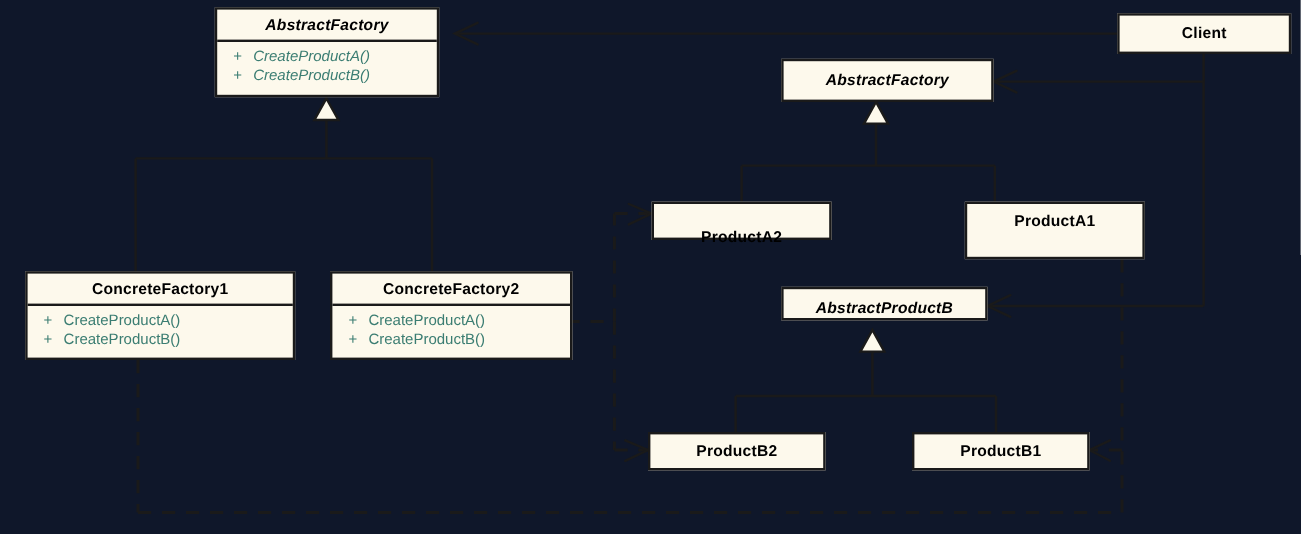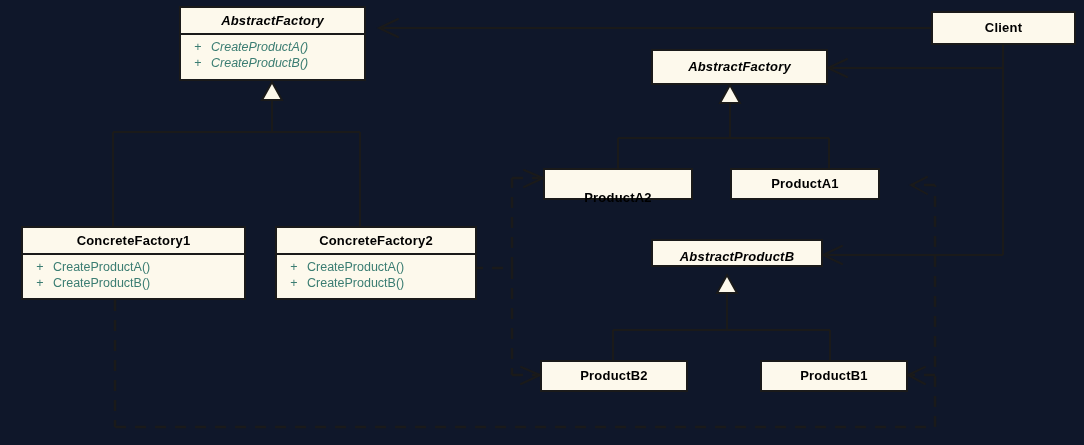--- a/index.html
+++ b/index.html
@@ -166,21 +166,21 @@
   </div>
 
   <div class="uml-class" style="left:651px; top:239px; width:172px; height:28px;">
     <div class="uml-name abstract" style="padding-top:8px;">AbstractProductB</div>
   </div>
 
   <div class="uml-class" style="left:543px; top:168px; width:150px; height:32px;">
     <div class="uml-name" style="padding-top:20px;">ProductA2</div>
   </div>
 
-  <div class="uml-class" style="left:730px; top:168px; width:150px; height:32px;">
+  <div class="uml-class" style="left:804px; top:168px; width:150px; height:48px;">
     <div class="uml-name" style="padding-top:6px;">ProductA1</div>
   </div>
 
   <div class="uml-class" style="left:540px; top:360px; width:148px; height:32px;">
     <div class="uml-name" style="padding-top:6px;">ProductB2</div>
   </div>
 
   <div class="uml-class" style="left:760px; top:360px; width:148px; height:32px;">
     <div class="uml-name" style="padding-top:6px;">ProductB1</div>
   </div>

